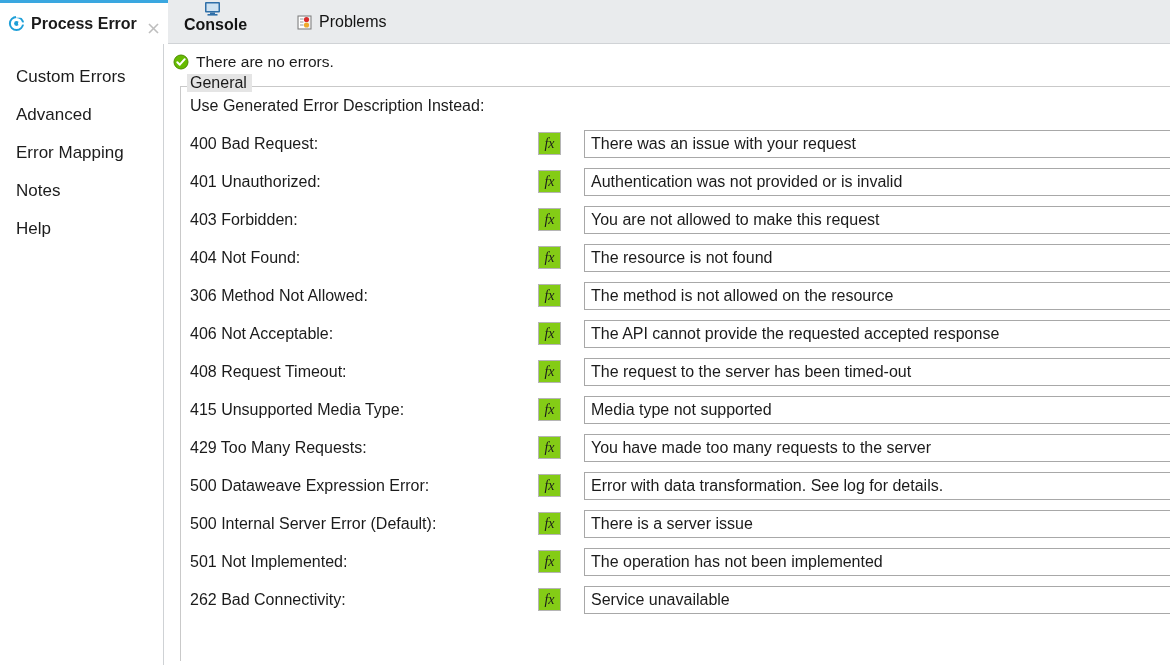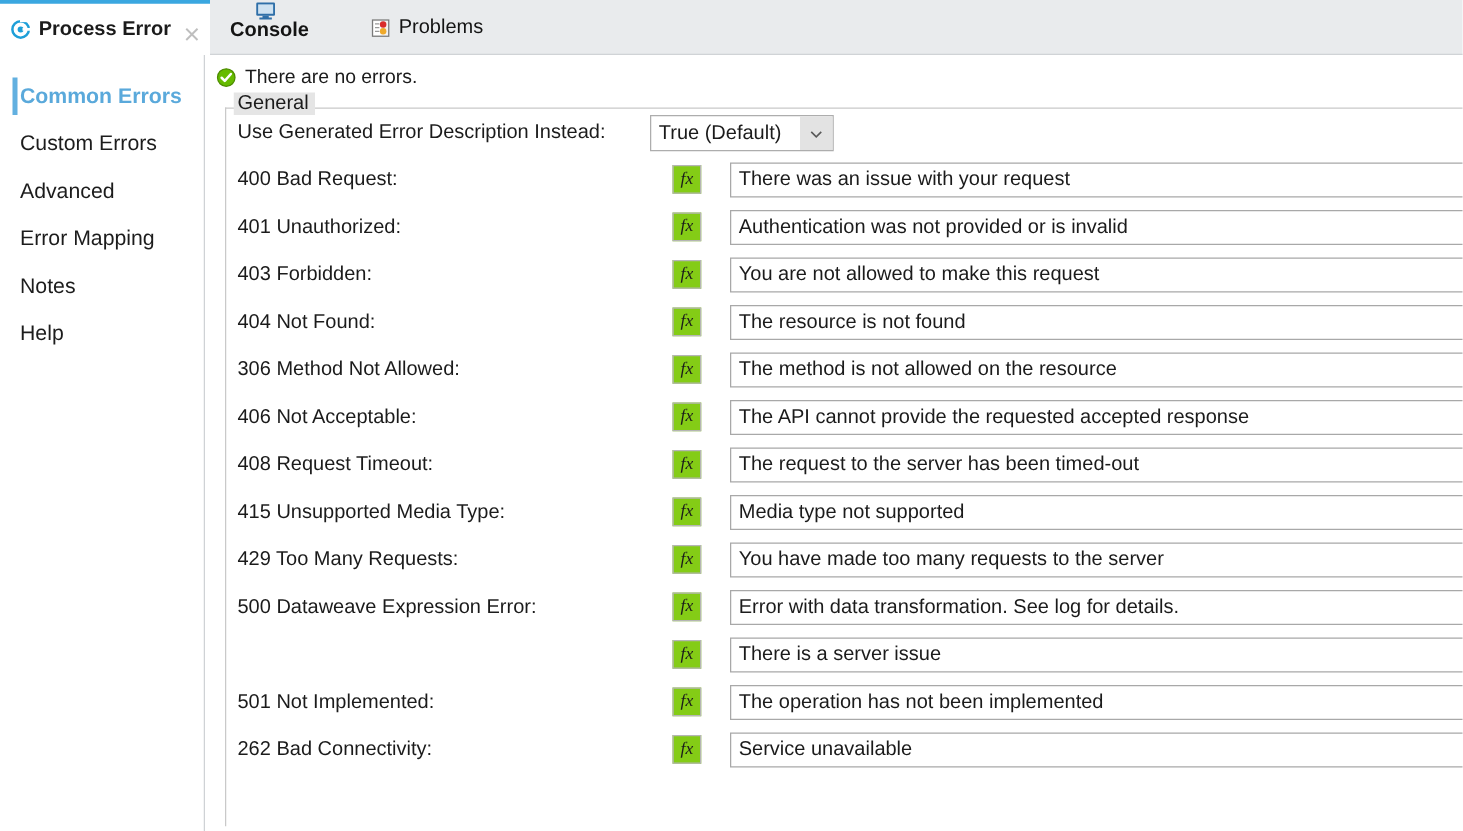--- a/index.html
+++ b/index.html
@@ -200,23 +200,20 @@
         <line x1="4" y1="5" x2="7.5" y2="5" stroke="#9a9a9a" stroke-width="1"></line>
         <line x1="4" y1="8" x2="7.5" y2="8" stroke="#9a9a9a" stroke-width="1"></line>
         <line x1="4" y1="11" x2="7.5" y2="11" stroke="#9a9a9a" stroke-width="1"></line>
       </svg>
     </span>
     <span class="tab-label">Problems</span>
   </div>
 </div>
 
 <div id="sidebar">
-  <div class="side-item selected">
-    <span>Common Errors</span>
-  </div>
   <div class="side-item">
     <span>Custom Errors</span>
   </div>
   <div class="side-item">
     <span>Advanced</span>
   </div>
   <div class="side-item">
     <span>Error Mapping</span>
   </div>
   <div class="side-item">
@@ -237,28 +234,20 @@
       </svg>
     </span>
     <span>There are no errors.</span>
   </div>
 
   <div id="groupbox">
     <div id="group-legend">General</div>
 
     <div class="row" style="top:0px;">
       <div class="row-label">Use Generated Error Description Instead:</div>
-      <div class="combo">
-        <div class="combo-value">True (Default)</div>
-        <div class="combo-arrow">
-          <svg viewBox="0 0 12 12" width="12" height="12">
-            <path d="M2 4.5 L6 8.5 L10 4.5" fill="none" stroke="#5a5a5a" stroke-width="1.3"></path>
-          </svg>
-        </div>
-      </div>
     </div>
 
     <div id="rows-host">
         <div class="row" style="top: 38px;">
           <div class="row-label">400 Bad Request:</div>
           <div class="fx-btn" style="top: 7px;">fx</div>
           <div class="val-input" style="top: 5px;">There was an issue with your request</div>
         </div>
         <div class="row" style="top: 76px;">
           <div class="row-label">401 Unauthorized:</div>
@@ -299,20 +288,21 @@
           <div class="row-label">429 Too Many Requests:</div>
           <div class="fx-btn" style="top: 7px;">fx</div>
           <div class="val-input" style="top: 5px;">You have made too many requests to the server</div>
         </div>
         <div class="row" style="top: 380px;">
           <div class="row-label">500 Dataweave Expression Error:</div>
           <div class="fx-btn" style="top: 7px;">fx</div>
           <div class="val-input" style="top: 5px;">Error with data transformation.  See log for details.</div>
         </div>
         <div class="row" style="top: 418px;">
+          <div class="row-label">500 Internal Server Error (Default):</div>
           <div class="fx-btn" style="top: 7px;">fx</div>
           <div class="val-input" style="top: 5px;">There is a server issue</div>
         </div>
         <div class="row" style="top: 456px;">
           <div class="row-label">501 Not Implemented:</div>
           <div class="fx-btn" style="top: 7px;">fx</div>
           <div class="val-input" style="top: 5px;">The operation has not been implemented</div>
         </div>
         <div class="row" style="top: 494px;">
           <div class="row-label">262 Bad Connectivity:</div>

